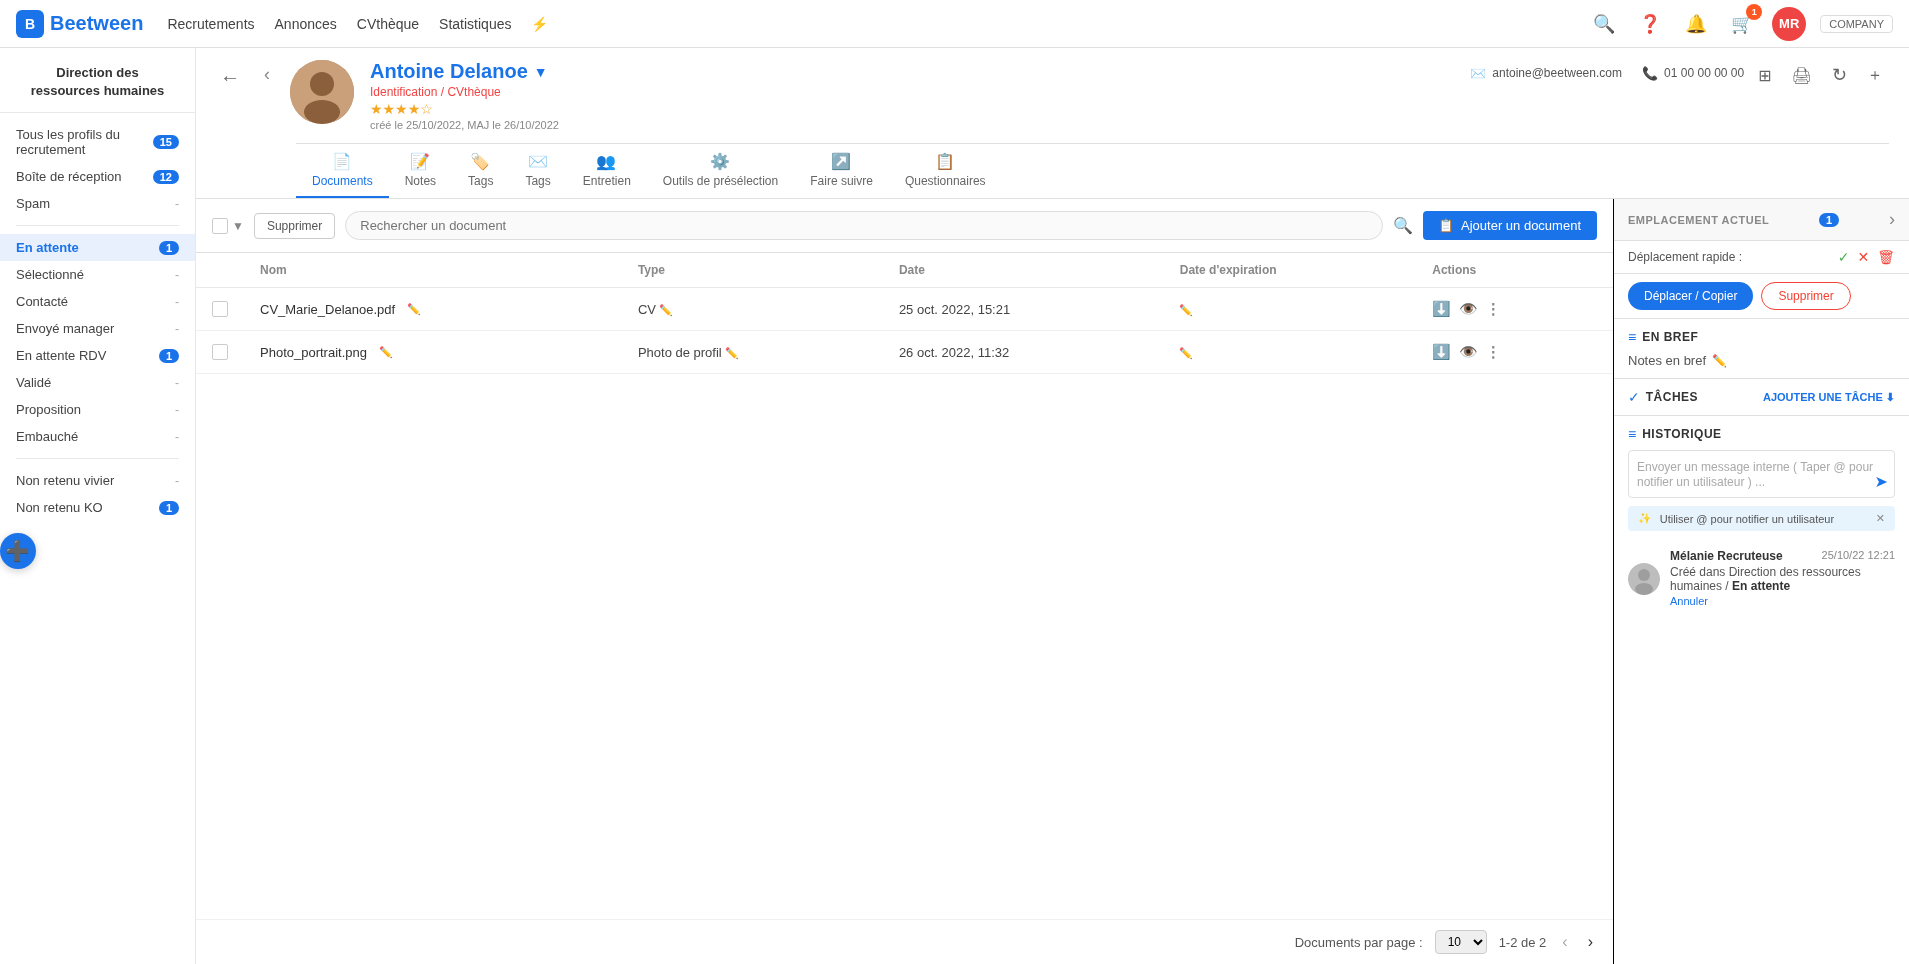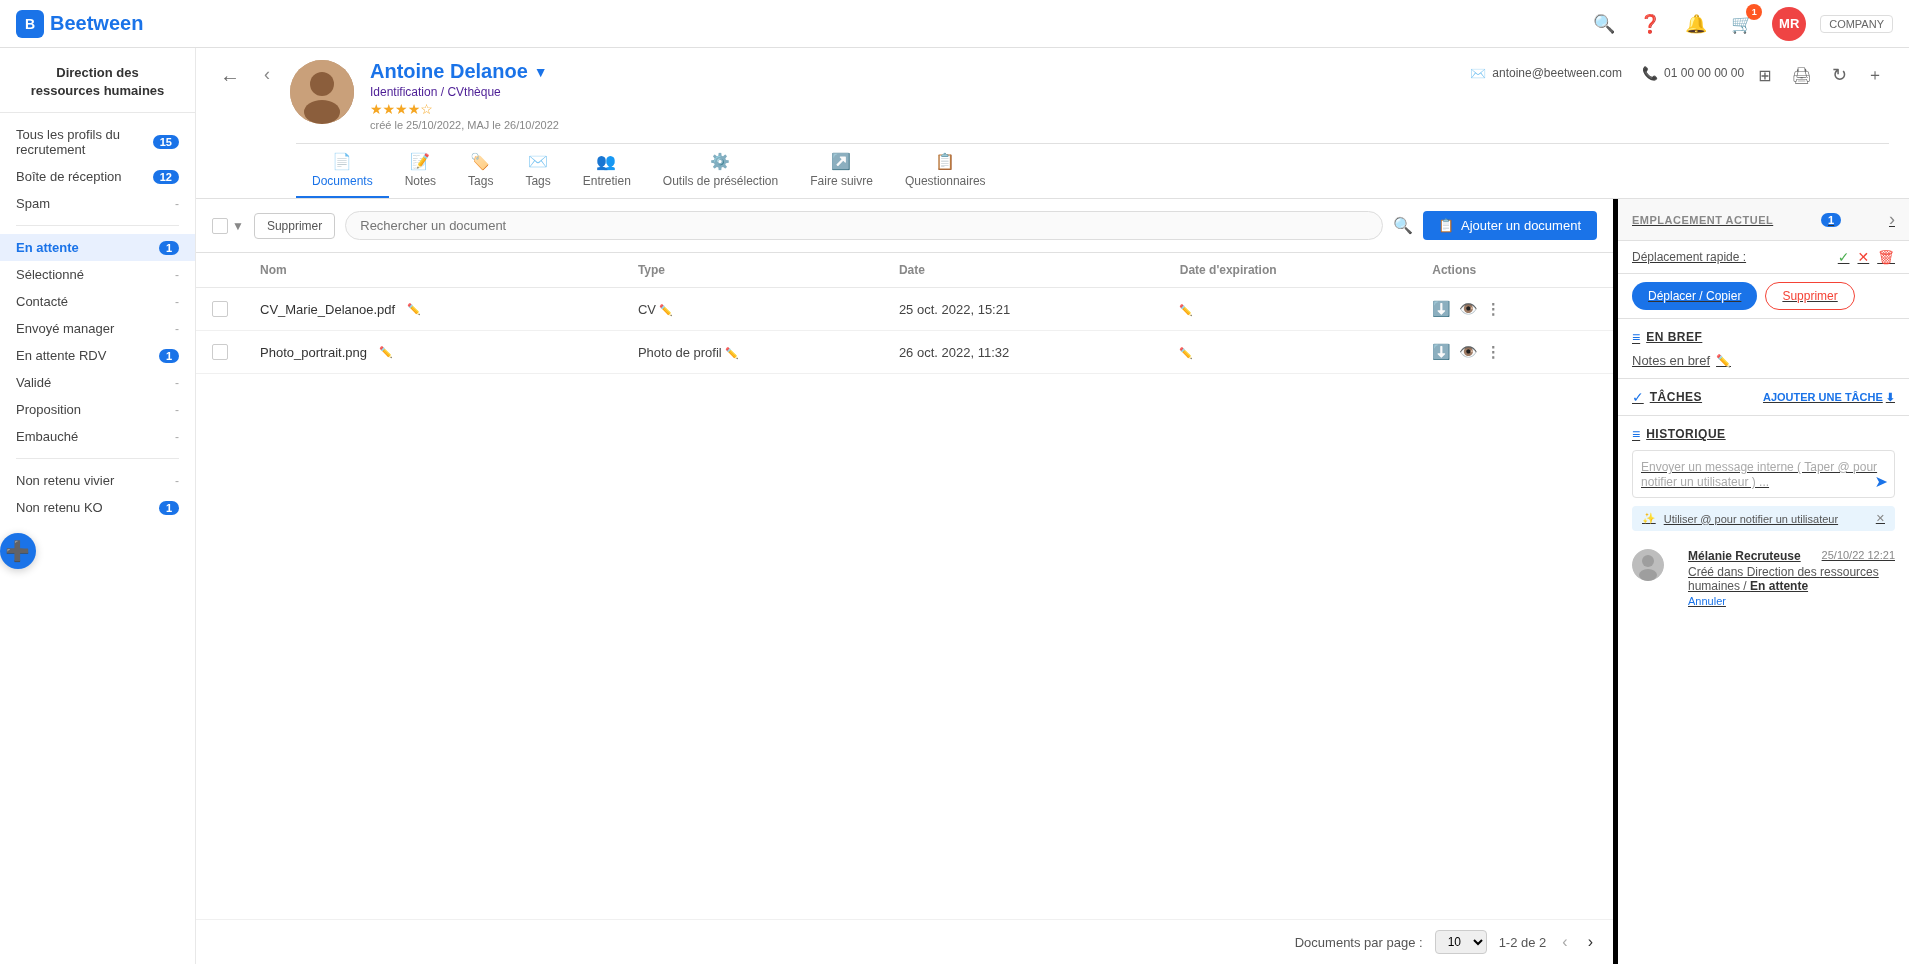--- a/index.html
+++ b/index.html
@@ -155,21 +155,21 @@
       overflow: hidden; flex-shrink: 0;
       display: flex; align-items: center; justify-content: center;
     }
     .candidate-info { flex: 1; }
     .candidate-name {
       font-size: 20px; font-weight: 600; color: #1a73e8;
       display: flex; align-items: center; gap: 6px;
     }
     .candidate-name-dropdown { color: #1a73e8; font-size: 14px; cursor: pointer; }
     .candidate-links { display: flex; gap: 8px; margin-top: 2px; }
-    .candidate-link { color: #4c1d95; font-size: 12px; cursor: pointer; text-decoration: none; }
+    .candidate-link { color: #ef4444; font-size: 12px; cursor: pointer; text-decoration: none; }
     .candidate-dates { font-size: 11px; color: #888; margin-top: 2px; }
     .stars { color: #f5a623; font-size: 14px; margin-top: 2px; }
     .candidate-actions { display: flex; align-items: center; gap: 8px; margin-left: auto; }
     .icon-btn { background: none; border: none; cursor: pointer; color: #666; font-size: 16px; padding: 4px 6px; }
     .contact-info { display: flex; gap: 20px; align-items: center; padding: 4px 0 8px; margin-left: 80px; }
     .contact-item { display: flex; align-items: center; gap: 6px; font-size: 12px; color: #555; }
     .contact-icon { color: #888; font-size: 13px; }
 
     
     .tabs {
@@ -192,24 +192,23 @@
       white-space: nowrap;
     }
     .tab.active { color: #1a73e8; border-bottom-color: #1a73e8; }
     .tab-icon { font-size: 16px; }
 
     
     .right-panel {
       width: 296px;
       min-width: 296px;
       background: #fff;
-      border-left: 5px solid #000000;
+      border-left: 1px solid #000000;
       overflow-y: auto;
       position: relative;
-      text-decoration: underline;
     }
     .placement-header {
       background: #f8f8f8;
       border-bottom: 1px solid #e0e0e0;
       padding: 10px 14px;
       display: flex;
       align-items: center;
       justify-content: space-between;
     }
     .placement-title {
@@ -292,21 +291,21 @@
       background: #e8f4fd;
       border-radius: 4px;
       padding: 6px 10px;
       font-size: 11px;
       color: #555;
       display: flex; align-items: center; gap: 8px;
       margin-bottom: 10px;
     }
     .tip-close { margin-left: auto; cursor: pointer; color: #888; }
     .history-entry {
-      display: flex; gap: 24px; padding: 8px 0;
+      display: flex; gap: 10px; padding: 8px 0; align-items: center;
     }
     .history-avatar {
       width: 32px; height: 32px; border-radius: 50%;
       background: #e0e0e0; flex-shrink: 0;
       display: flex; align-items: center; justify-content: center;
       font-size: 11px; color: #666;
       overflow: hidden;
     }
     .history-content { flex: 1; }
     .history-meta { display: flex; justify-content: space-between; font-size: 11px; color: #888; }
@@ -429,20 +428,27 @@
     ::-webkit-scrollbar-track { background: transparent; }
     ::-webkit-scrollbar-thumb { background: #ccc; border-radius: 3px; }
   </style>
 </head>
 <body>
 
 <nav class="top-nav">
   <div class="logo">
     <div class="logo-icon">B</div>
     <span>Beetween</span>
+  </div>
+  <div class="nav-links">
+    <span class="nav-link">Recrutements</span>
+    <span class="nav-link">Annonces</span>
+    <span class="nav-link">CVthèque</span>
+    <span class="nav-link">Statistiques</span>
+    <span class="nav-link">⚡</span>
   </div>
   <div class="nav-actions">
     <button class="nav-icon-btn">🔍</button>
     <button class="nav-icon-btn">❓</button>
     <div class="notif-badge">
       <button class="nav-icon-btn">🔔</button>
     </div>
     <div class="notif-badge">
       <button class="nav-icon-btn">🛒</button>
       <span class="badge">1</span>

